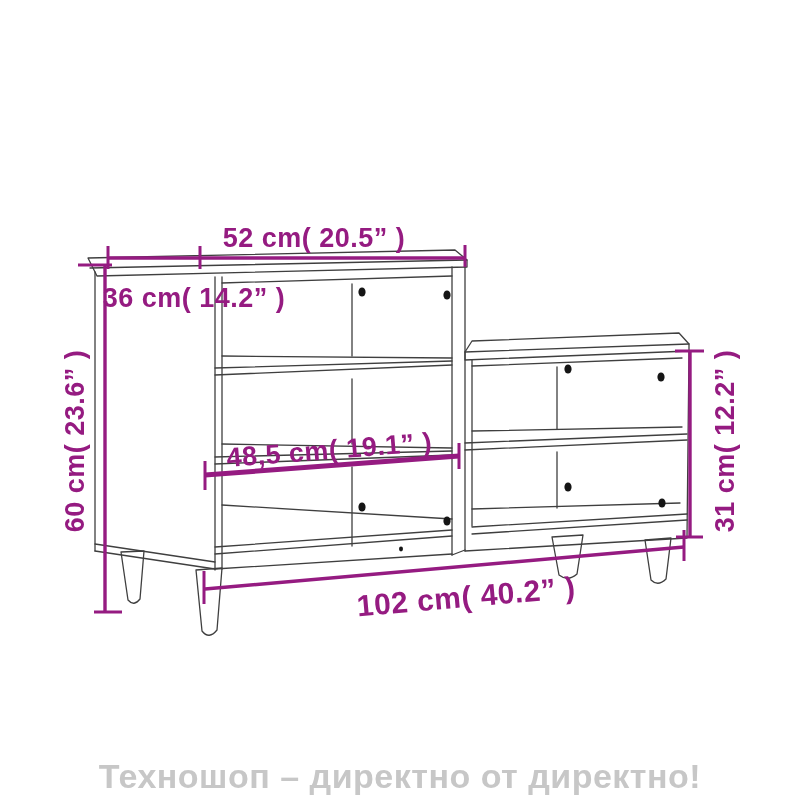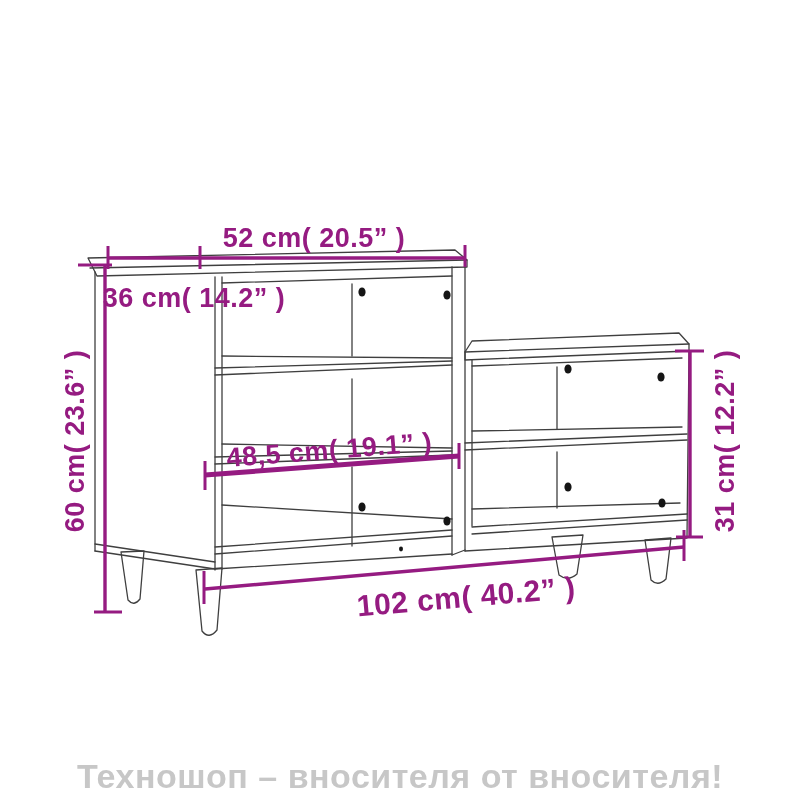--- a/index.html
+++ b/index.html
@@ -140,15 +140,15 @@
 
     <g>
       <path class="dim dimline" d="M205,589 L684,547"></path>
       <path class="dim tick" d="M204,571 L204,604"></path>
       <path class="dim tick" d="M684,530 L684,561"></path>
       <text class="dimtext dimtext-big" text-anchor="middle" transform="translate(467,607) rotate(-5)">102 cm( 40.2” )</text>
     </g>
   </svg>
 
   <div class="footer">
-    <span>Техношоп – вносителя от вносителя!</span>
+    <span>Техношоп – директно от директно!</span>
   </div>
 </div>
 
 </body></html>

